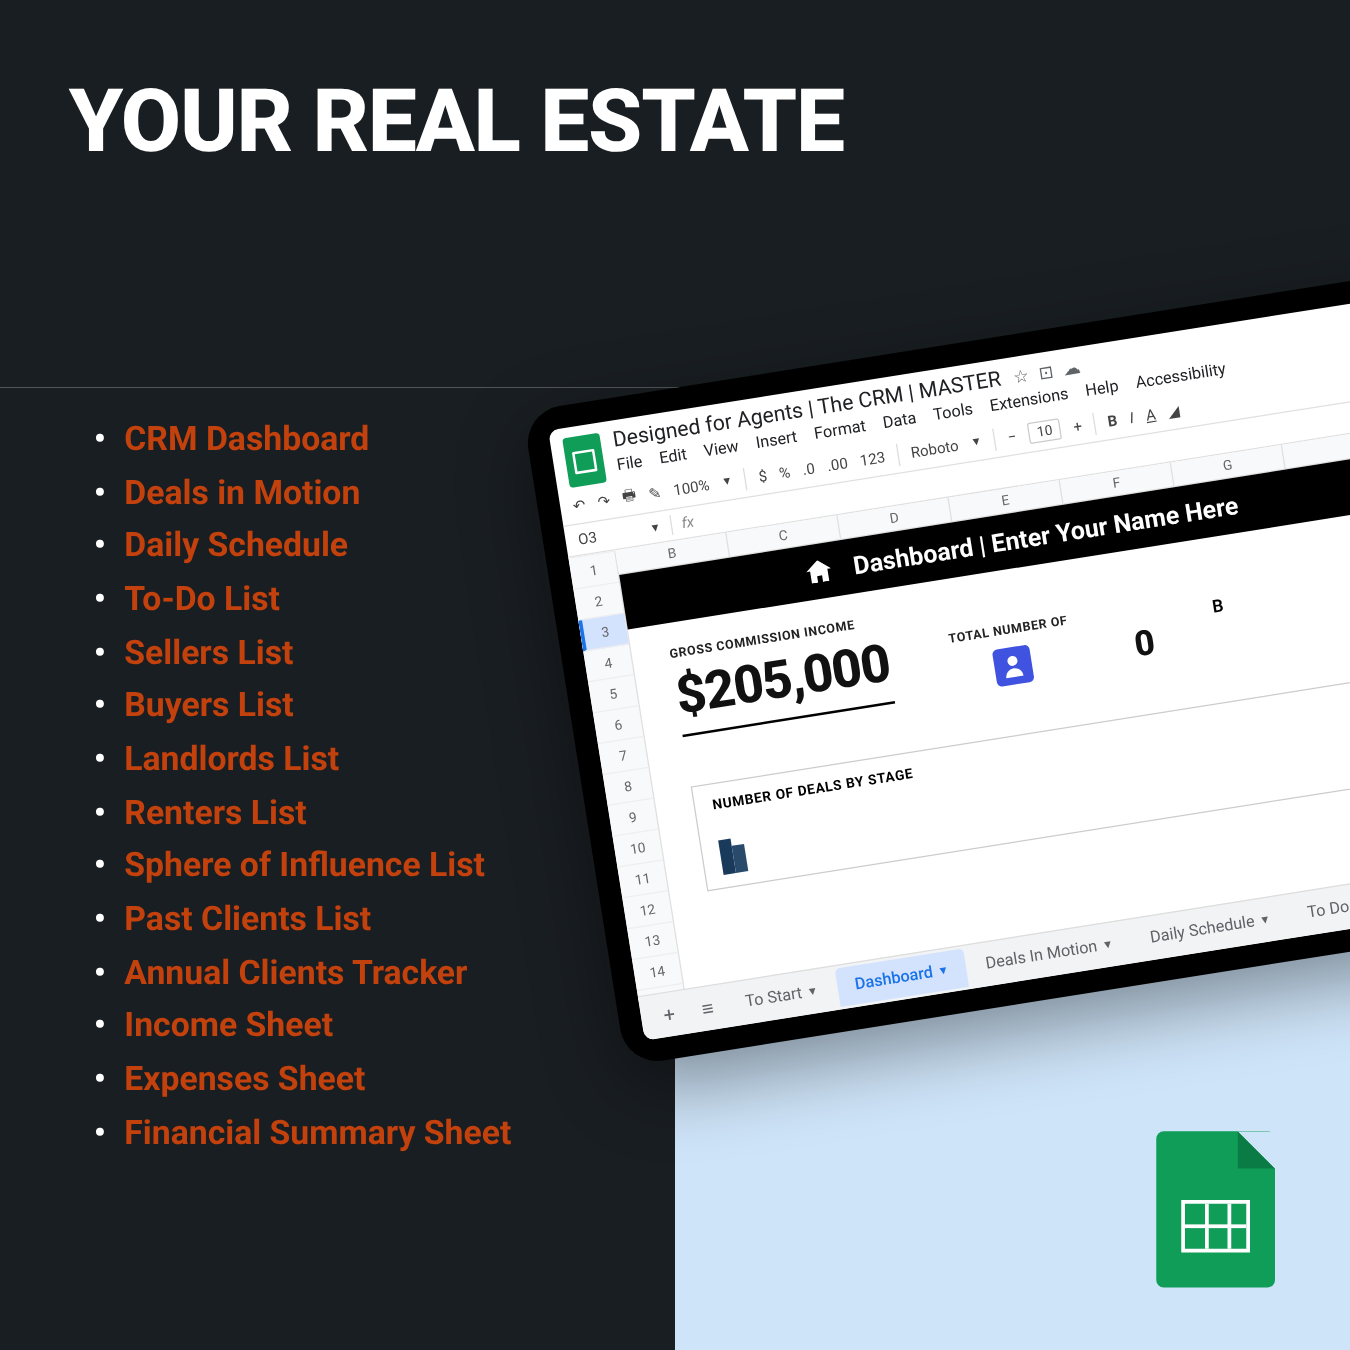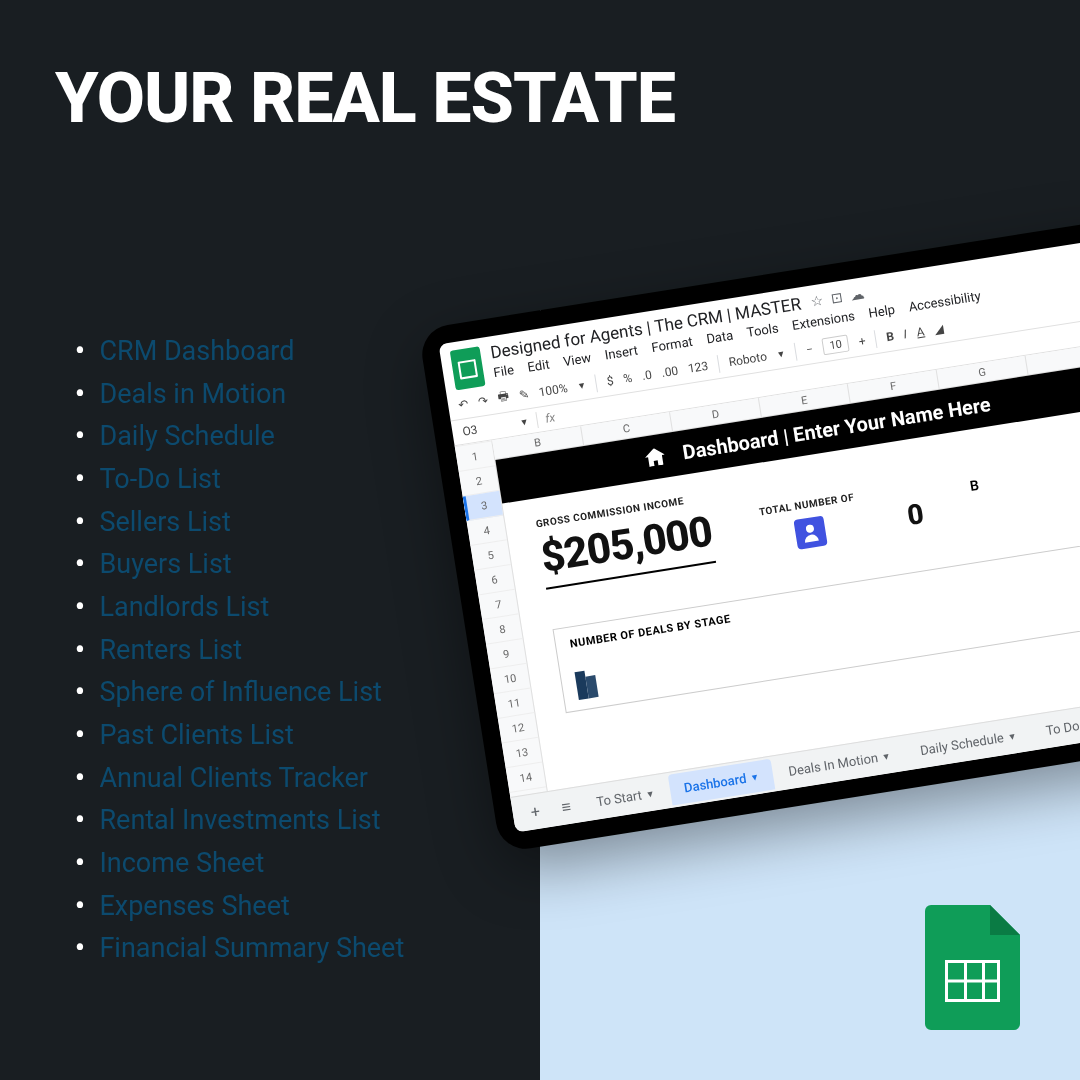--- a/index.html
+++ b/index.html
@@ -2,21 +2,21 @@
 <html><head>
 <meta charset="utf-8">
 <style>
 * { margin: 0; padding: 0; box-sizing: border-box; }
 body { width: 1080px; height: 1080px; overflow: hidden; font-family: -apple-system, BlinkMacSystemFont, 'Segoe UI', Roboto, sans-serif; position: relative; }
 .bg-light { position: absolute; top: 0; right: 0; width: 540px; height: 1080px; background: #cee4f8; }
 .bg-dark-wide { position: absolute; top: 0; left: 0; width: 1080px; height: 310px; background: #191e22; }
 .bg-dark-bottom { position: absolute; bottom: 0; left: 0; width: 540px; height: 770px; background: #191e22; }
 
 .headline { position: absolute; top: 60px; left: 55px; color: #fff; font-weight: 800; font-size: 70px; line-height: 1.1; letter-spacing: -1px; }
-.features { position: absolute; top: 330px; left: 75px; color: #0c4a6e; font-size: 27px; font-weight: 400; line-height: 1.58; list-style: none; }
+.features { position: absolute; top: 330px; left: 75px; color: #c2410c; font-size: 27px; font-weight: 700; line-height: 1.58; list-style: none; }
 .features li::before { content: "• "; color: #fff; font-weight: bold; margin-right: 8px; }
 
 
 .tablet { position: absolute; top: 270px; left: 455px; width: 720px; height: 530px; transform: rotate(-9deg); background: #000; border-radius: 30px; padding: 18px; box-shadow: 0 20px 60px rgba(0,0,0,0.4); }
 .screen { width: 100%; height: 100%; background: #fff; border-radius: 8px; overflow: hidden; position: relative; font-family: Roboto, Arial, sans-serif; }
 
 .doc-header { padding: 6px 10px 0 10px; display: flex; align-items: flex-start; gap: 10px; }
 .sheets-logo { width: 30px; height: 40px; background: #0f9d58; border-radius: 3px; position: relative; margin-top: 2px; flex-shrink: 0; }
 .sheets-logo::after { content: ""; position: absolute; top: 12px; left: 6px; right: 6px; bottom: 10px; border: 2px solid #fff; border-radius: 1px; }
 .doc-info { flex: 1; }
@@ -91,21 +91,20 @@
     <li>Deals in Motion</li>
     <li>Daily Schedule</li>
     <li>To-Do List</li>
     <li>Sellers List</li>
     <li>Buyers List</li>
     <li>Landlords List</li>
     <li>Renters List</li>
     <li>Sphere of Influence List</li>
     <li>Past Clients List</li>
     <li>Annual Clients Tracker</li>
-    <li>Rental Investments List</li>
     <li>Income Sheet</li>
     <li>Expenses Sheet</li>
     <li>Financial Summary Sheet</li>
   </ul>
 
 <div class="tablet">
   <div class="screen">
 
     <div class="doc-header">
       <div class="sheets-logo"></div>

